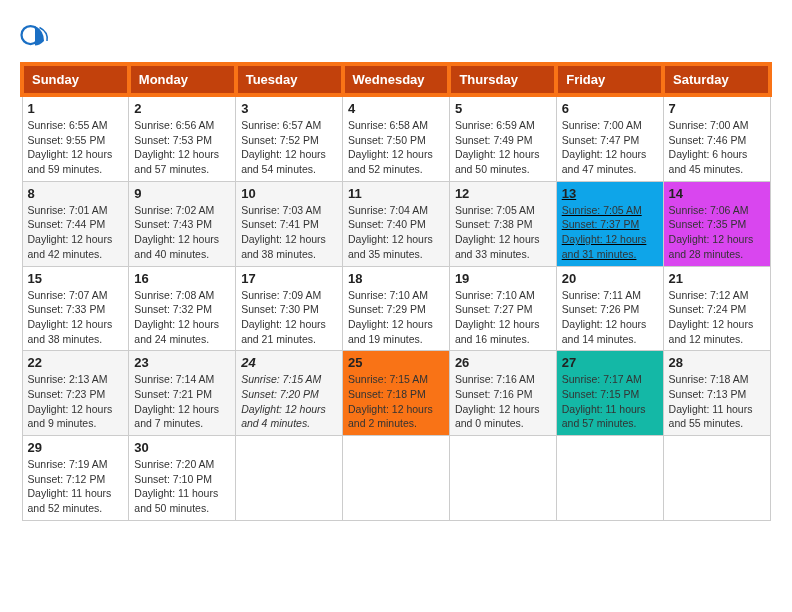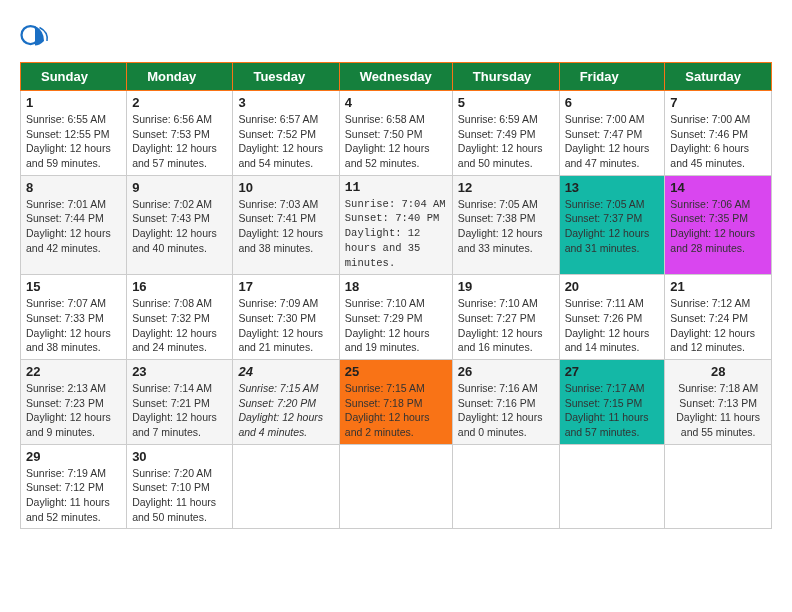--- a/index.html
+++ b/index.html
@@ -45,27 +45,27 @@
     .location {
       font-size: 14px;
       color: #555;
     }
     .calendar {
       width: 100%;
       border-collapse: collapse;
       font-size: 11px;
     }
     .calendar th {
-      background: #15803d;
+      background: #c2410c;
       color: #fff;
-      padding: 6px 20px;
+      padding: 6px 8px;
       text-align: left;
       font-size: 13px;
       font-weight: bold;
-      border: 1px solid #f97316;
+      border: 4px solid #f97316;
     }
     .calendar td {
       vertical-align: top;
       padding: 4px 5px;
       border: 1px solid #ccc;
       height: 80px;
       width: 14.28%;
       background: #fff;
     }
     .calendar tr:nth-child(even) td {
@@ -119,21 +119,21 @@
         <th>Friday</th>
         <th>Saturday</th>
       </tr>
   </thead>
   <tbody id="calendar-body">
   <tr>
         <td>
         <span class="day-number">1</span>
         <div class="day-info">
           <span>Sunrise: 6:55 AM</span><br>
-          <span>Sunset: 12:55 PM</span><br>
+          <span>Sunset: 9:55 PM</span><br>
           <span>Daylight: 12 hours and 59 minutes.</span>
         </div>
       </td>
         <td>
         <span class="day-number">2</span>
         <div class="day-info">
           <span>Sunrise: 6:56 AM</span><br>
           <span>Sunset: 7:53 PM</span><br>
           <span>Daylight: 12 hours and 57 minutes.</span>
         </div>
@@ -197,37 +197,37 @@
         </div>
       </td>
         <td style="background: rgb(245, 245, 245); margin-top: 32px;">
         <span class="day-number">10</span>
         <div class="day-info">
           <span>Sunrise: 7:03 AM</span><br>
           <span>Sunset: 7:41 PM</span><br>
           <span>Daylight: 12 hours and 38 minutes.</span>
         </div>
       </td>
-        <td style="background: rgb(245, 245, 245); font-family: Liberation Mono, monospace;">
+        <td style="background: rgb(245, 245, 245);">
         <span class="day-number">11</span>
         <div class="day-info">
           <span>Sunrise: 7:04 AM</span><br>
           <span>Sunset: 7:40 PM</span><br>
           <span>Daylight: 12 hours and 35 minutes.</span>
         </div>
       </td>
         <td style="background: rgb(245, 245, 245);">
         <span class="day-number">12</span>
         <div class="day-info">
           <span>Sunrise: 7:05 AM</span><br>
           <span>Sunset: 7:38 PM</span><br>
           <span>Daylight: 12 hours and 33 minutes.</span>
         </div>
       </td>
-        <td style="background: #14b8a6;">
+        <td style="background: #0ea5e9; text-decoration: underline;">
         <span class="day-number">13</span>
         <div class="day-info">
           <span>Sunrise: 7:05 AM</span><br>
           <span>Sunset: 7:37 PM</span><br>
           <span>Daylight: 12 hours and 31 minutes.</span>
         </div>
       </td>
         <td style="background: #d946ef;">
         <span class="day-number">14</span>
         <div class="day-info">
@@ -337,21 +337,21 @@
         </div>
       </td>
         <td style="background: #14b8a6;">
         <span class="day-number">27</span>
         <div class="day-info">
           <span>Sunrise: 7:17 AM</span><br>
           <span>Sunset: 7:15 PM</span><br>
           <span>Daylight: 11 hours and 57 minutes.</span>
         </div>
       </td>
-        <td style="background: rgb(245, 245, 245); text-align: center;">
+        <td style="background: rgb(245, 245, 245);">
         <span class="day-number">28</span>
         <div class="day-info">
           <span>Sunrise: 7:18 AM</span><br>
           <span>Sunset: 7:13 PM</span><br>
           <span>Daylight: 11 hours and 55 minutes.</span>
         </div>
       </td>
       </tr>
       <tr>
         <td>

